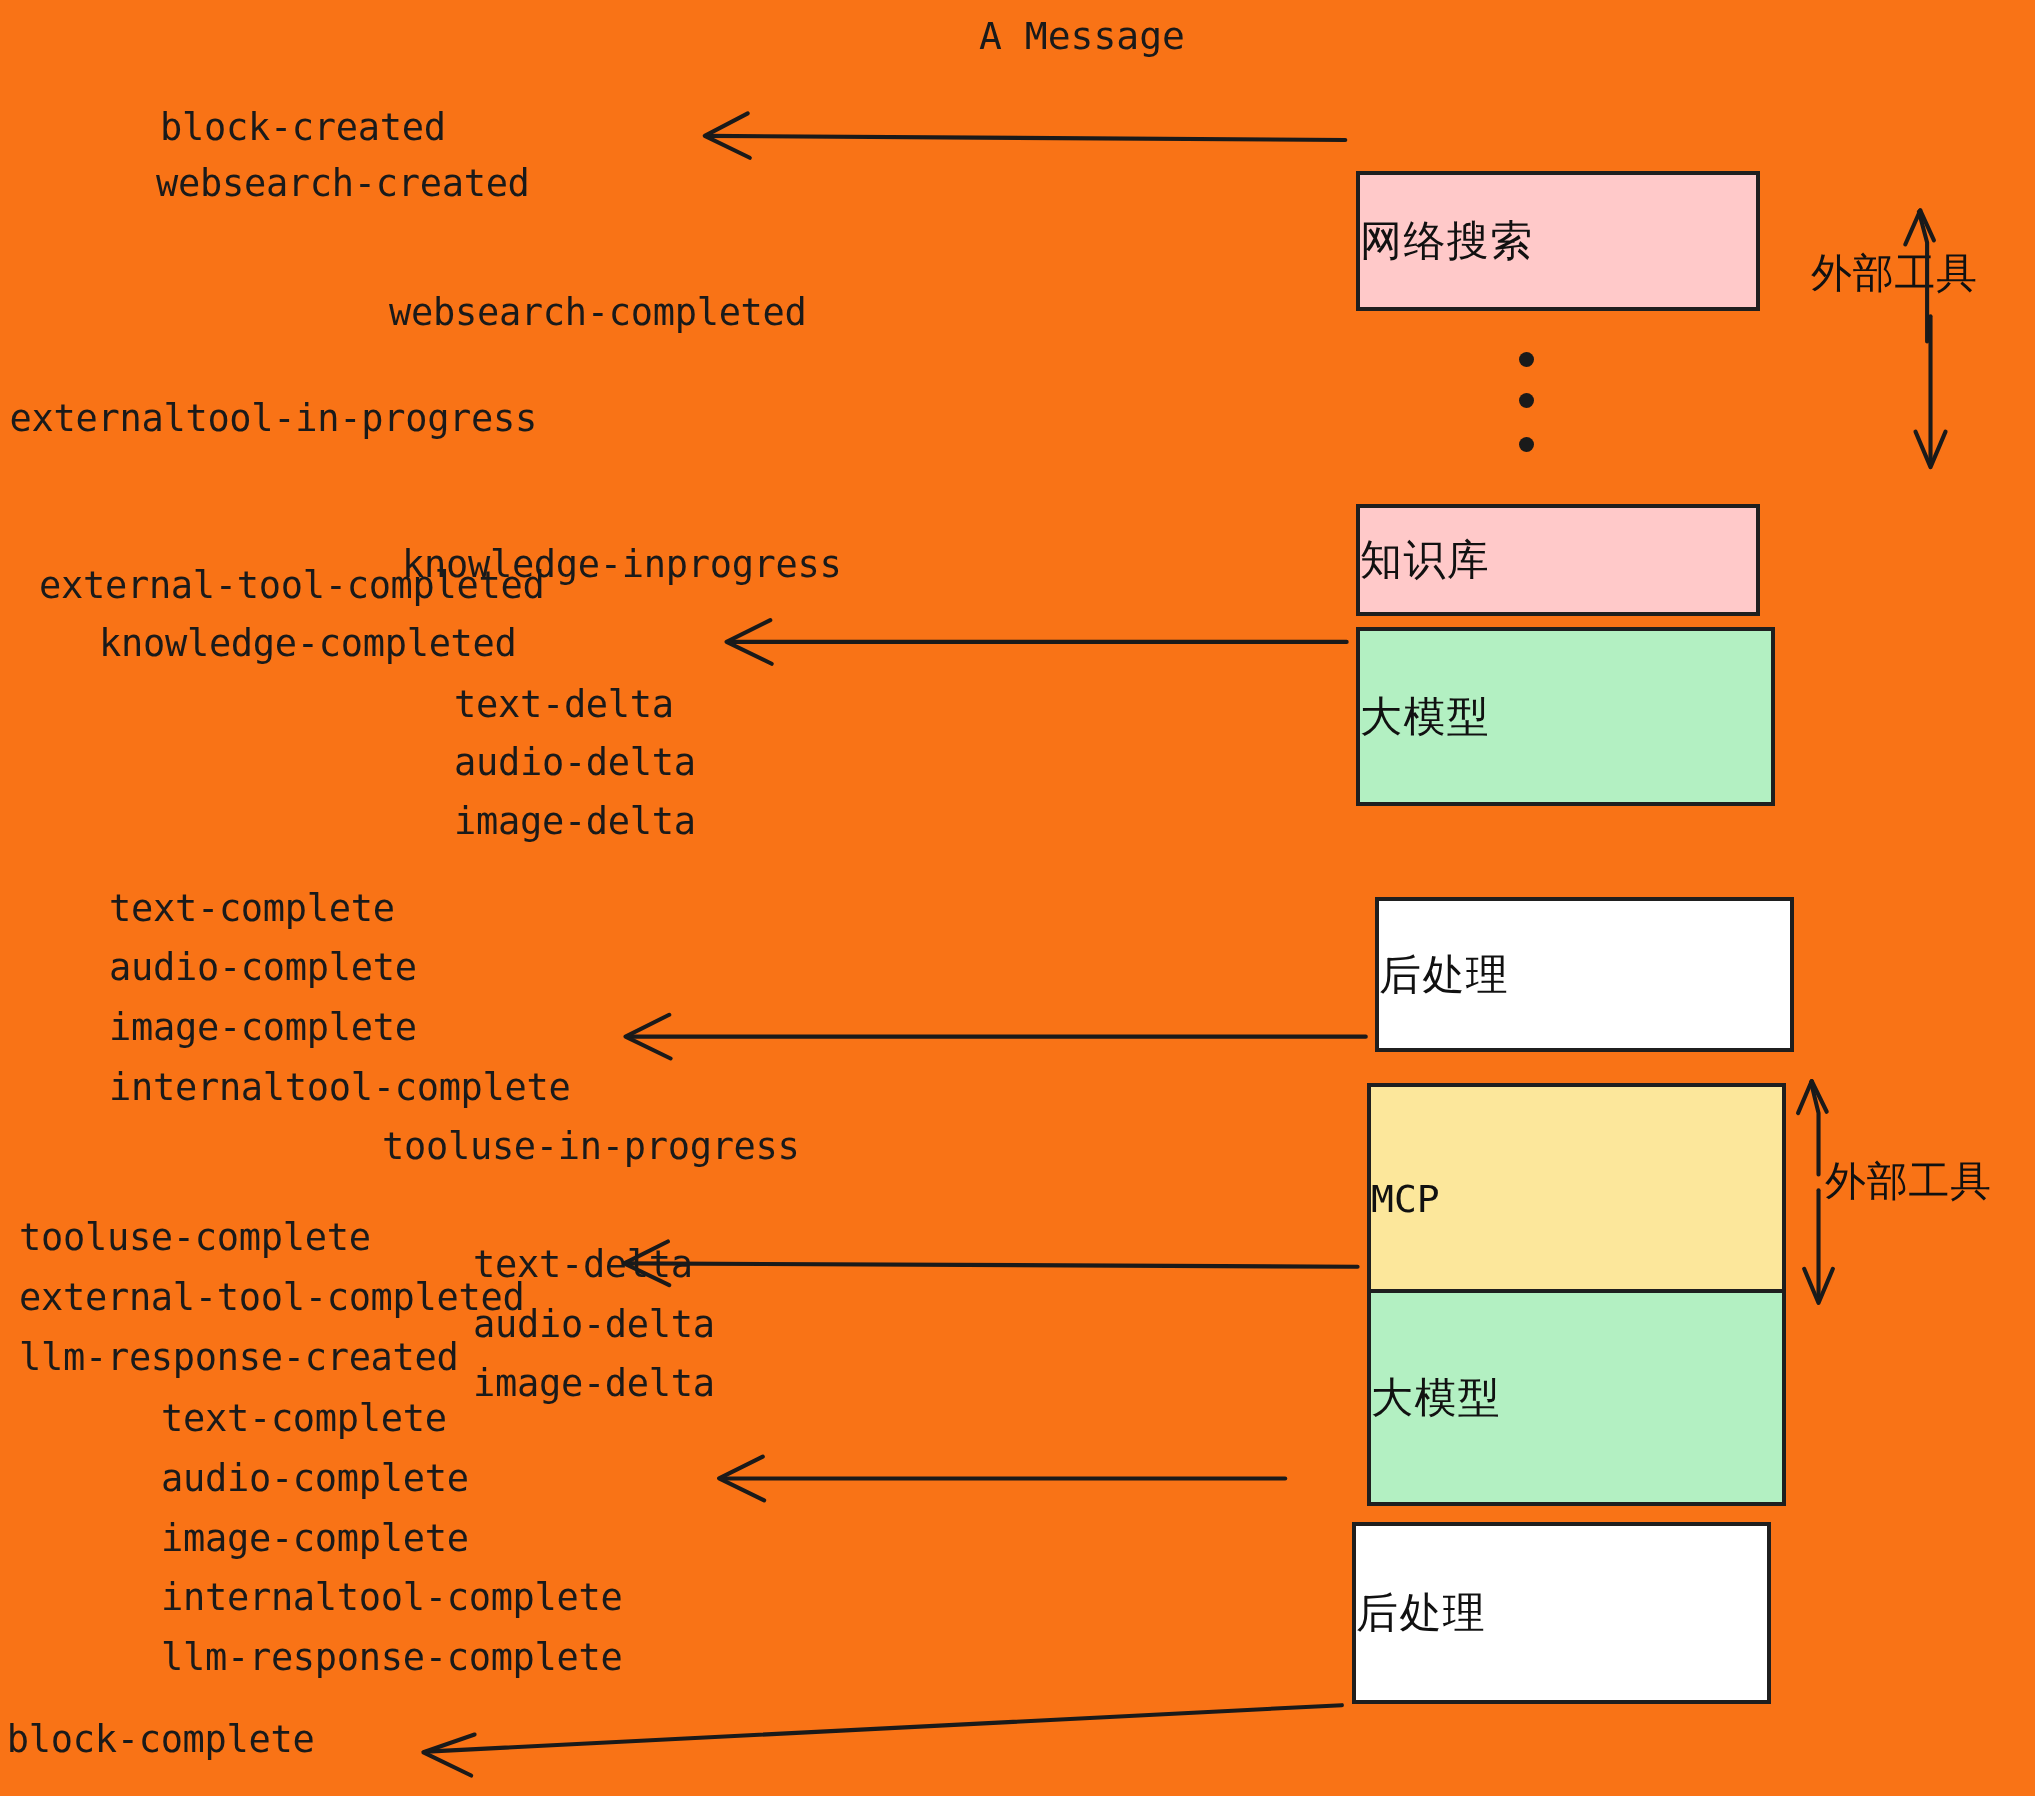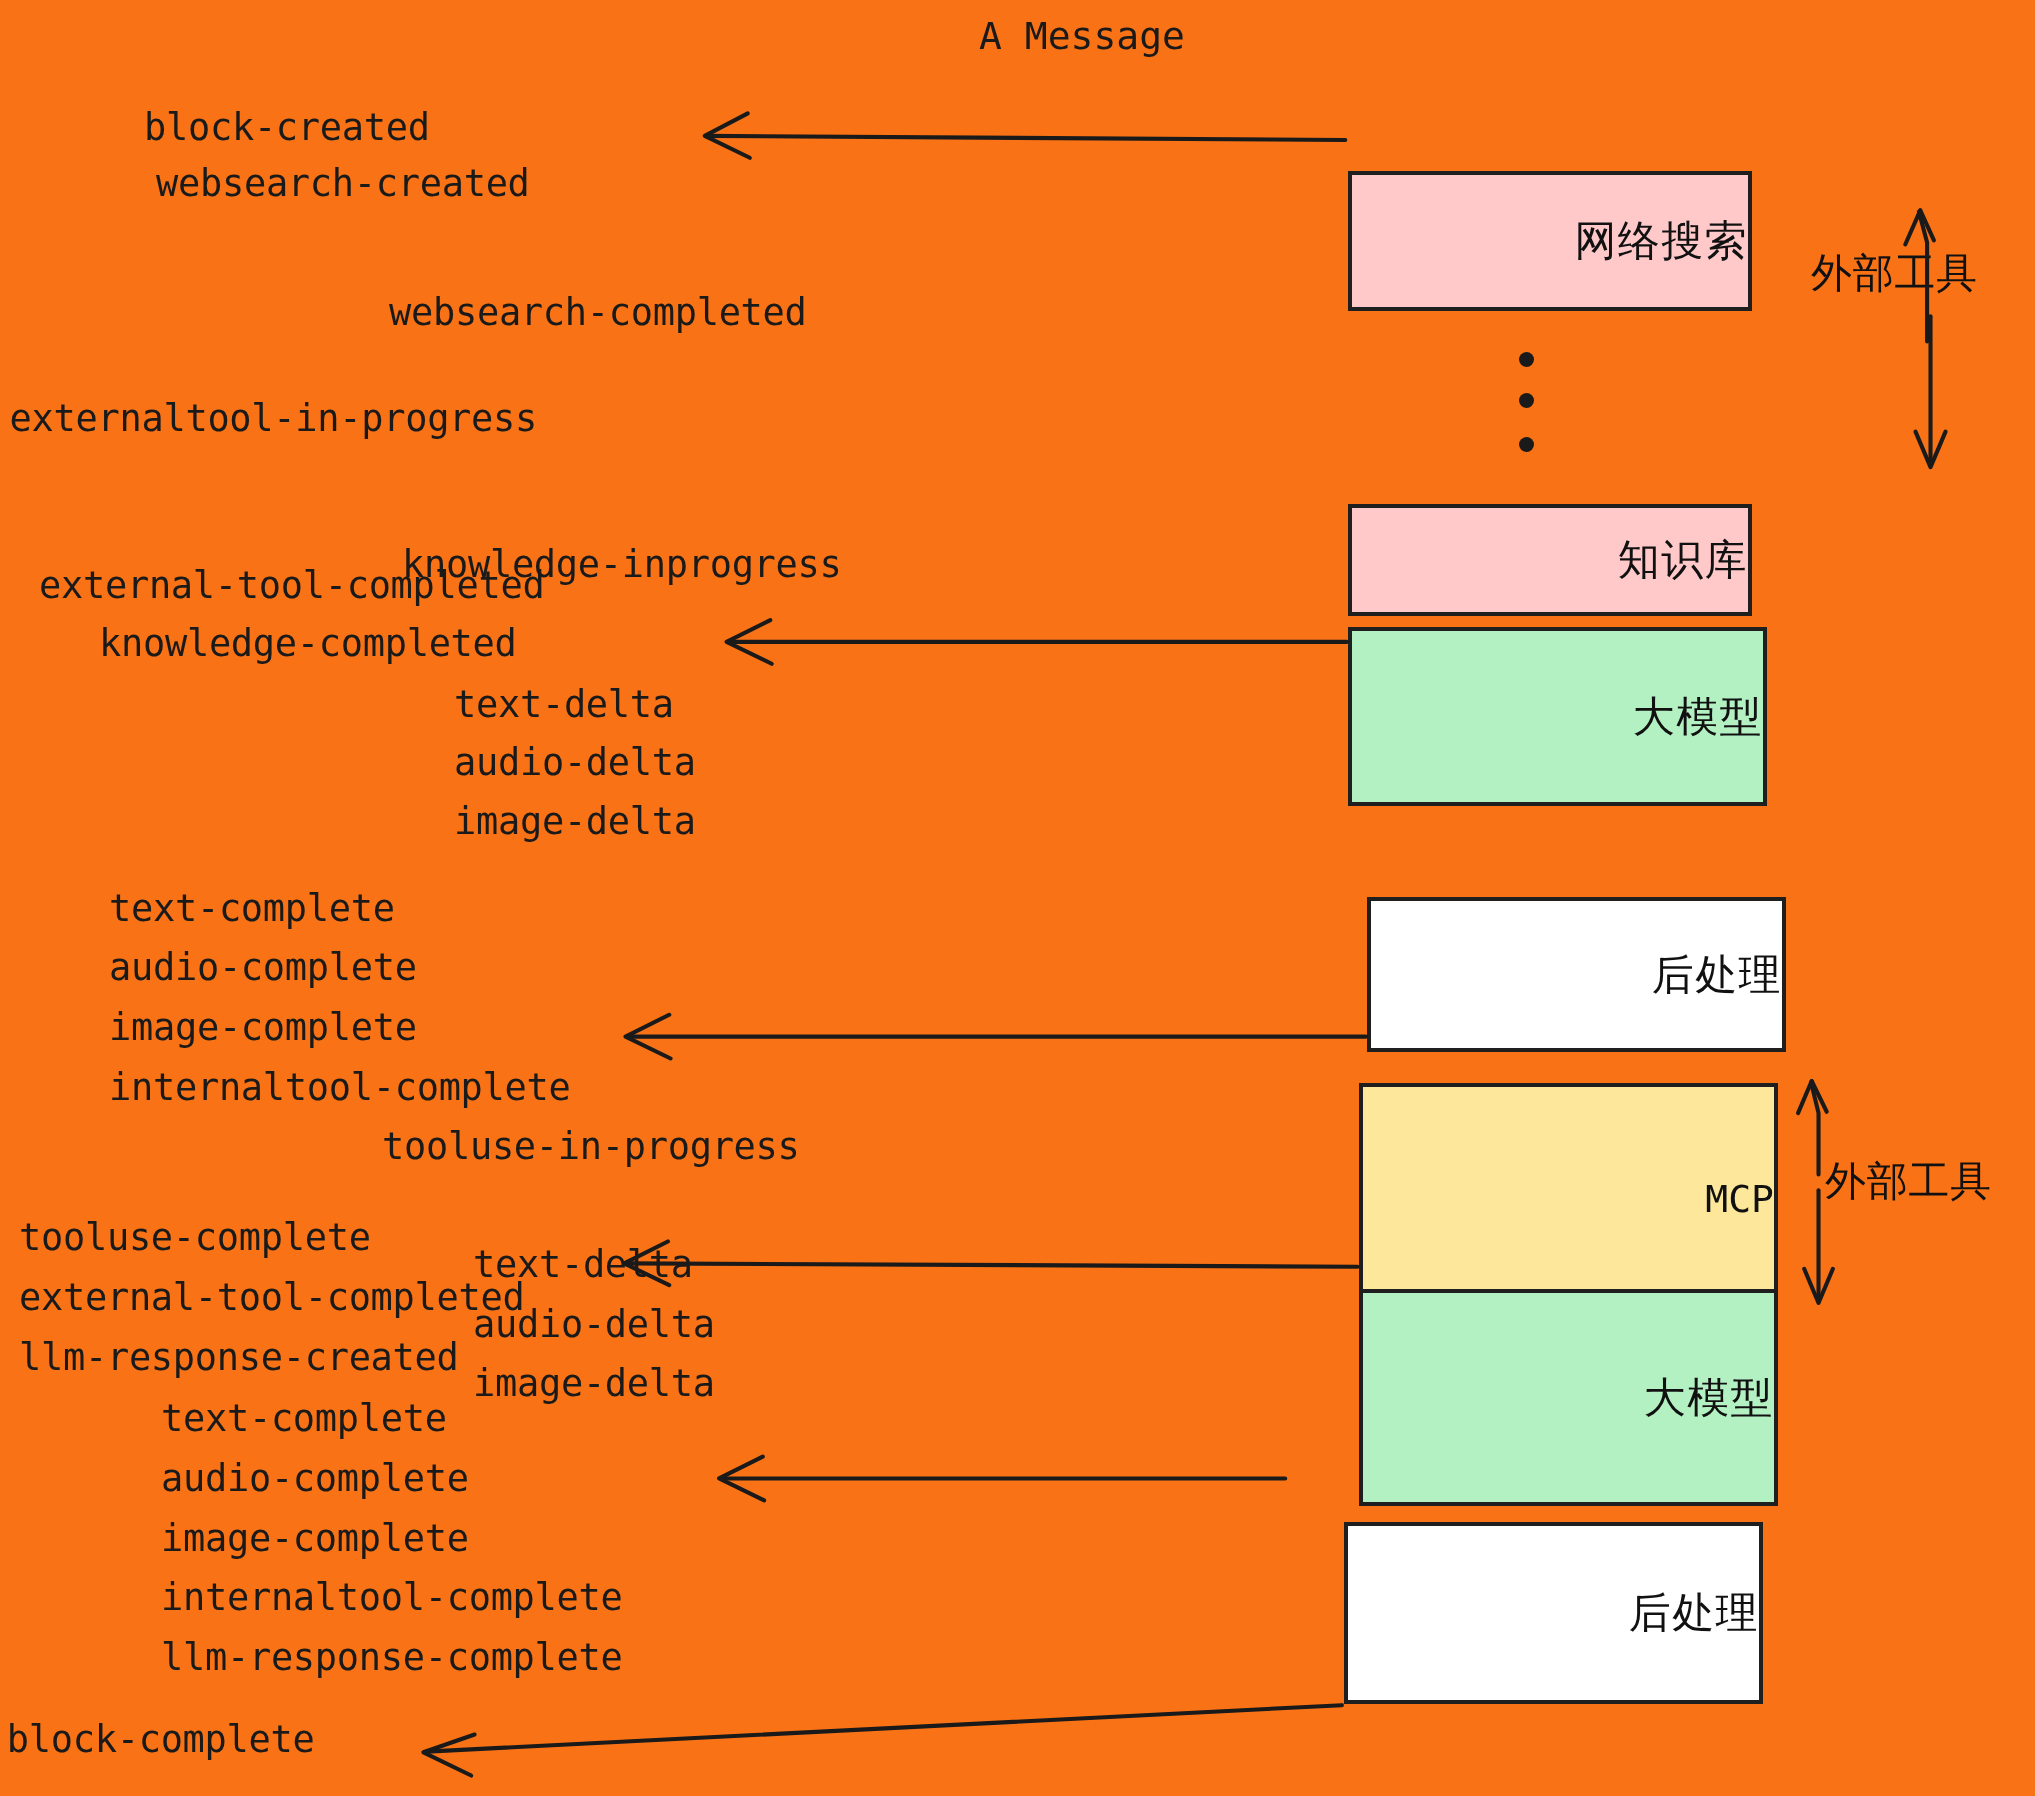--- a/index.html
+++ b/index.html
@@ -30,25 +30,26 @@
     font-size: 38px;
     color: #1a1a1a;
     white-space: nowrap;
   }
   .box {
     position: absolute;
     box-sizing: border-box;
     border: 4.8px solid #1f1f1f;
     display: flex;
     align-items: center;
-    justify-content: flex-end;
+    justify-content: flex-start;
     font-family: "DejaVu Sans", "Liberation Sans", sans-serif;
     font-size: 42px;
     color: #111111;
     letter-spacing: 1.4px;
+    margin-left: 8px;
   }
   .box.mcp-label {
     font-family: "DejaVu Sans Mono", "Liberation Mono", monospace;
     font-size: 38px;
     letter-spacing: 0;
   }
   .dot {
     position: absolute;
     width: 15px;
     height: 15px;
@@ -72,21 +73,21 @@
     pointer-events: none;
   }
 </style>
 </head>
 <body>
 
 <div id="stage">
 
   <div class="title" style="left:979px; top:13.7px;">A Message</div>
 
-  <div class="evt" style="left:144px;  top:109px;">block-created</div>
+  <div class="evt" style="left:160px;  top:109px;">block-created</div>
   <div class="evt" style="left:156px;  top:165px;">websearch-created</div>
   <div class="evt" style="left:389px;  top:294px;">websearch-completed</div>
   <div class="evt" style="left:402px;  top:546px;">knowledge-inprogress</div>
 
   <div class="evt" style="left:9.6px;   top:400px;">externaltool-in-progress</div>
   <div class="evt" style="left:39px;   top:567px;">external-tool-completed</div>
   <div class="evt" style="left:99px;  top:625px;">knowledge-completed</div>
 
   <div class="evt" style="left:454px;  top:686px;">text-delta</div>
   <div class="evt" style="left:454px;  top:744px;">audio-delta</div>

